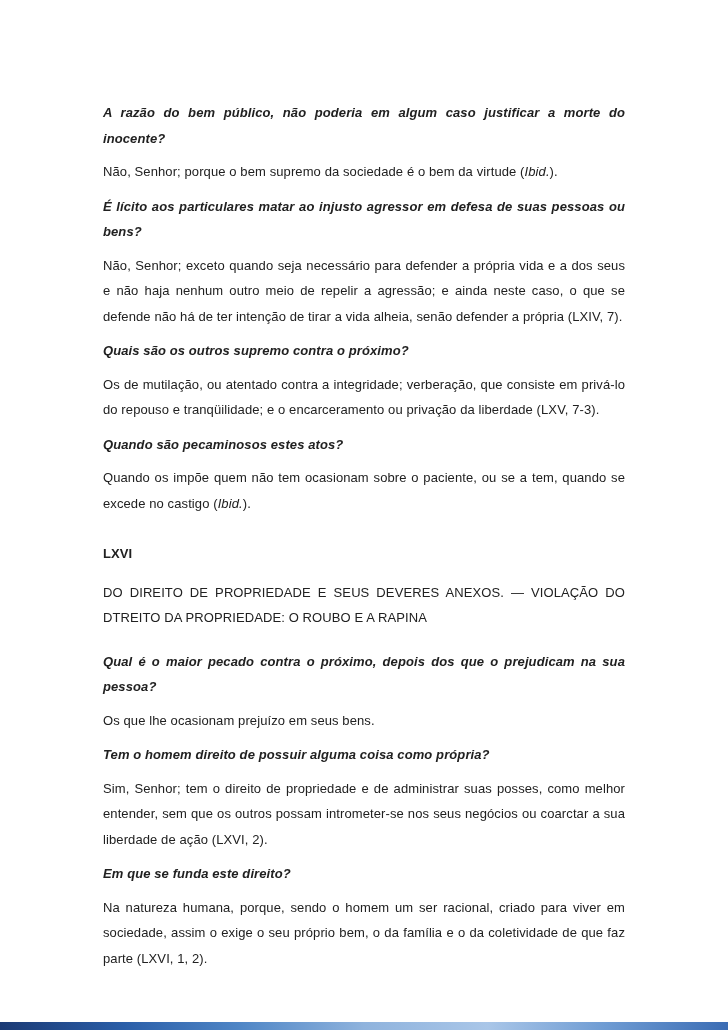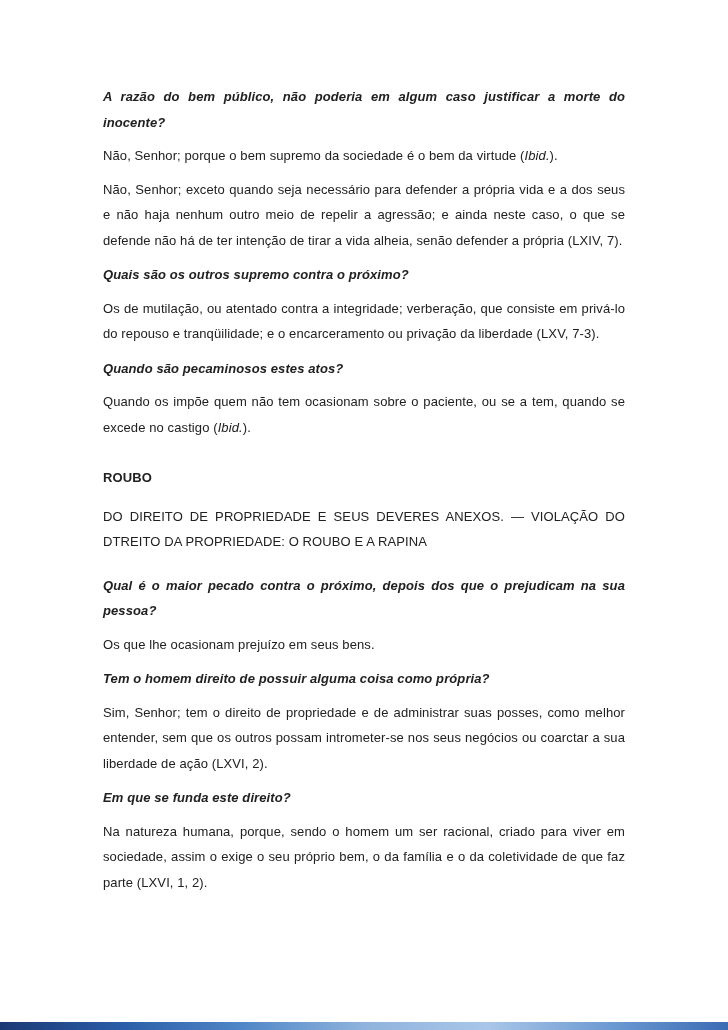--- a/index.html
+++ b/index.html
@@ -16,21 +16,21 @@
     color: #212121;
   }
   .page {
     position: absolute;
     inset: 0;
     background: #ffffff;
   }
   .content {
     position: absolute;
     left: 103px;
-    top: 84px;
+    top: 100px;
     width: 522px;
   }
   p.block {
     margin: 0;
     font-size: 13px;
     line-height: 25.5px;
     text-align: justify;
     text-justify: inter-word;
     letter-spacing: 0.1px;
   }
@@ -68,26 +68,27 @@
     height: 8px;
   }
 </style>
 </head>
 <body>
 
 <div class="page">
   <div class="content">
       <p class="block block-question first"><span>A razão do bem público, não poderia em algum caso justificar a morte do inocente?</span></p>
       <p class="block block-answer"><span>Não, Senhor; porque o bem supremo da sociedade é o bem da virtude (</span><span class="it">Ibid.</span><span>).</span></p>
+      <p class="block block-question"><span>É lícito aos particulares matar ao injusto agressor em defesa de suas pessoas ou bens?</span></p>
       <p class="block block-answer"><span>Não, Senhor; exceto quando seja necessário para defender a própria vida e a dos seus e não haja nenhum outro meio de repelir a agressão; e ainda neste caso, o que se defende não há de ter intenção de tirar a vida alheia, senão defender a própria (LXIV, 7).</span></p>
       <p class="block block-question"><span>Quais são os outros supremo contra o próximo?</span></p>
       <p class="block block-answer"><span>Os de mutilação, ou atentado contra a integridade; verberação, que consiste em privá-lo do repouso e tranqüilidade; e o encarceramento ou privação da liberdade (LXV, 7-3).</span></p>
       <p class="block block-question"><span>Quando são pecaminosos estes atos?</span></p>
       <p class="block block-answer"><span>Quando os impõe quem não tem ocasionam sobre o paciente, ou se a tem, quando se excede no castigo (</span><span class="it">Ibid.</span><span>).</span></p>
-      <p class="block block-chapter"><span>ROUBO</span></p>
+      <p class="block block-chapter"><span>LXVI</span></p>
       <p class="block block-section"><span>DO DIREITO DE PROPRIEDADE E SEUS DEVERES ANEXOS. — VIOLAÇÃO DO DTREITO DA PROPRIEDADE: O ROUBO E A RAPINA</span></p>
       <p class="block block-question after-section"><span>Qual é o maior pecado contra o próximo, depois dos que o prejudicam na sua pessoa?</span></p>
       <p class="block block-answer"><span>Os que lhe ocasionam prejuízo em seus bens.</span></p>
       <p class="block block-question"><span>Tem o homem direito de possuir alguma coisa como própria?</span></p>
       <p class="block block-answer"><span>Sim, Senhor; tem o direito de propriedade e de administrar suas posses, como melhor entender, sem que os outros possam intrometer-se nos seus negócios ou coarctar a sua liberdade de ação (LXVI, 2).</span></p>
       <p class="block block-question"><span>Em que se funda este direito?</span></p>
       <p class="block block-answer"><span>Na natureza humana, porque, sendo o homem um ser racional, criado para viver em sociedade, assim o exige o seu próprio bem, o da família e o da coletividade de que faz parte (LXVI, 1, 2).</span></p>
     </div>
   <div class="footer-bar" style="background: linear-gradient(90deg, rgb(27, 58, 116) 0%, rgb(42, 94, 168) 17%, rgb(79, 134, 198) 33%, rgb(143, 179, 221) 50%, rgb(169, 198, 232) 67%, rgb(111, 156, 211) 83%, rgb(58, 108, 180) 100%);"></div>
 </div>

